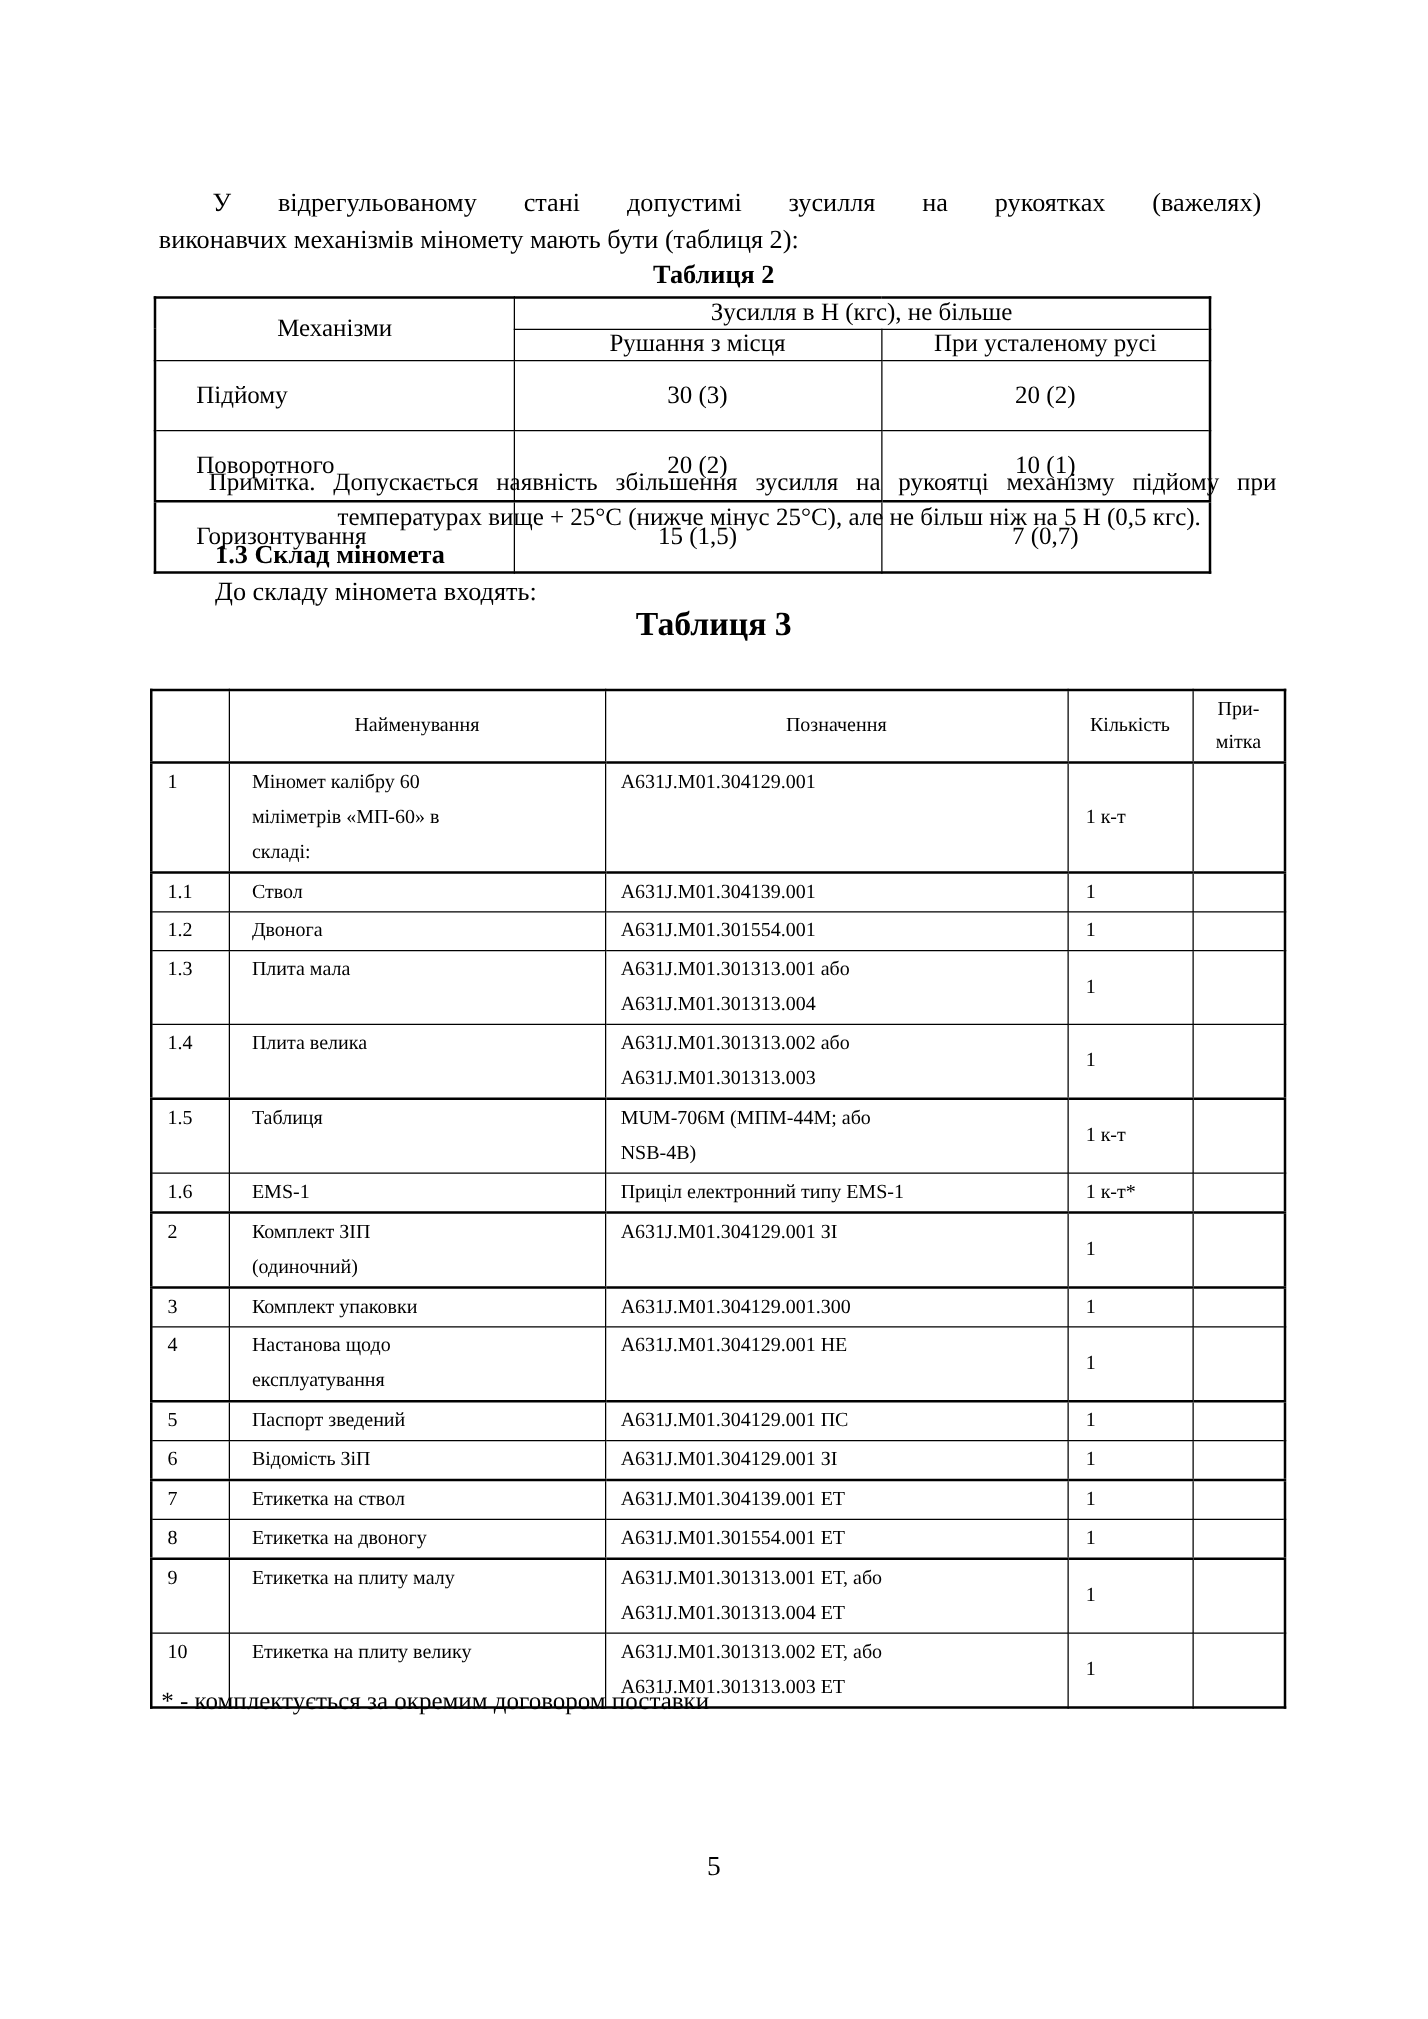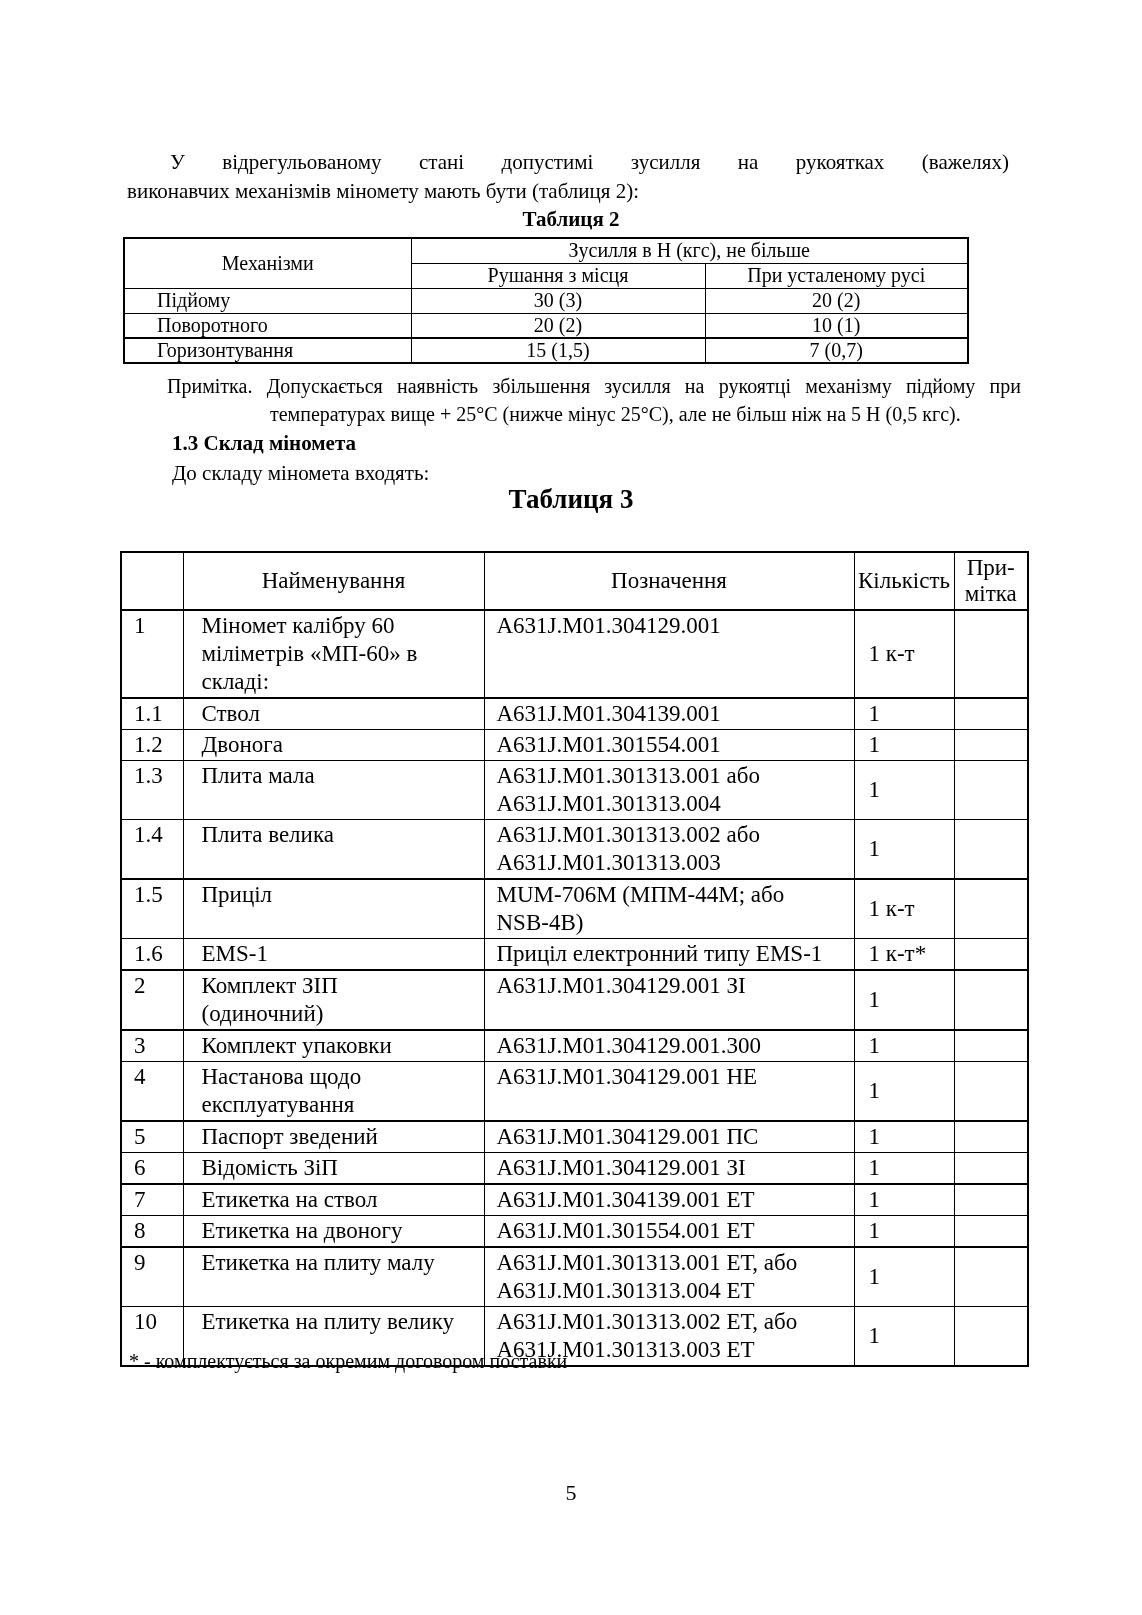--- a/index.html
+++ b/index.html
@@ -23,39 +23,39 @@
   #caption2 { left: 127px; top: 206px; width: 888px; font-size: 21px; line-height: 26px; }
   #caption3 { left: 127px; top: 486px; width: 888px; font-size: 27px; line-height: 26px; }
 
   table { border-collapse: collapse; table-layout: fixed; }
   th, td { border: 1px solid #000; font-weight: normal; }
 
   
   #table2 { left: 123px; top: 237px; width: 844px; font-size: 20px; line-height: 23px; border: 2px solid #000; }
   #table2 tr { height: 25px; }
   #table2 th { text-align: center; vertical-align: middle; padding: 0 2px; }
-  #table2 td { padding: 0 2px; vertical-align: middle; }
+  #table2 td { padding: 16px 2px; vertical-align: middle; }
   #table2 td.mech { text-align: left; padding-left: 32px; }
   #table2 td.val { text-align: center; }
   #table2 tr.bt2 td { border-top-width: 2px; margin-left: 36px; }
 
   
   #note {
     left: 167px; top: 372px; width: 854px;
     font-size: 20px; line-height: 28px;
     text-align: justify;
     padding-left: 103px; text-indent: -103px;
   }
 
   
   #heading { left: 172px; top: 430px; font-size: 21px; line-height: 26px; }
   #lead    { left: 172px; top: 460px; font-size: 21px; line-height: 26px; text-align: right; }
 
   
-  #table3 { left: 120px; top: 551px; width: 907px; font-size: 23px; line-height: 28px; border: 2px solid #000; }
+  #table3 { left: 120px; top: 551px; width: 907px; font-size: 16px; line-height: 28px; border: 2px solid #000; }
   #table3 thead tr { height: 58px; }
   #table3 th { text-align: center; vertical-align: middle; line-height: 26px; padding: 2px; border-bottom-width: 2px; }
   #table3 th.pre { white-space: pre-line; }
   #table3 td { vertical-align: top; padding: 1px 6px 1px 12px; }
   #table3 td.c-num  { padding-left: 12px; }
   #table3 td.c-name { padding-left: 18px; white-space: pre-line; }
   #table3 td.c-code { padding-left: 12px; white-space: pre-line; }
   #table3 td.c-qty  { padding-left: 14px; vertical-align: middle; }
   #table3 tr.bt2 td { border-top-width: 2px; }
 
@@ -166,21 +166,21 @@
     <tr>
       <td class="c-num">1.4</td>
       <td class="c-name">Плита велика</td>
       <td class="c-code">А631J.М01.301313.002 або
 А631J.М01.301313.003</td>
       <td class="c-qty">1</td>
       <td class="c-note"></td>
     </tr>
     <tr class="bt2">
       <td class="c-num">1.5</td>
-      <td class="c-name">Приціл</td>
+      <td class="c-name">Таблиця</td>
       <td class="c-code">MUM-706M (МПМ-44М; або
 NSB-4B)</td>
       <td class="c-qty">1 к-т</td>
       <td class="c-note"></td>
     </tr>
     <tr>
       <td class="c-num">1.6</td>
       <td class="c-name">EMS-1</td>
       <td class="c-code">Приціл електронний типу EMS-1</td>
       <td class="c-qty">1 к-т*</td>

